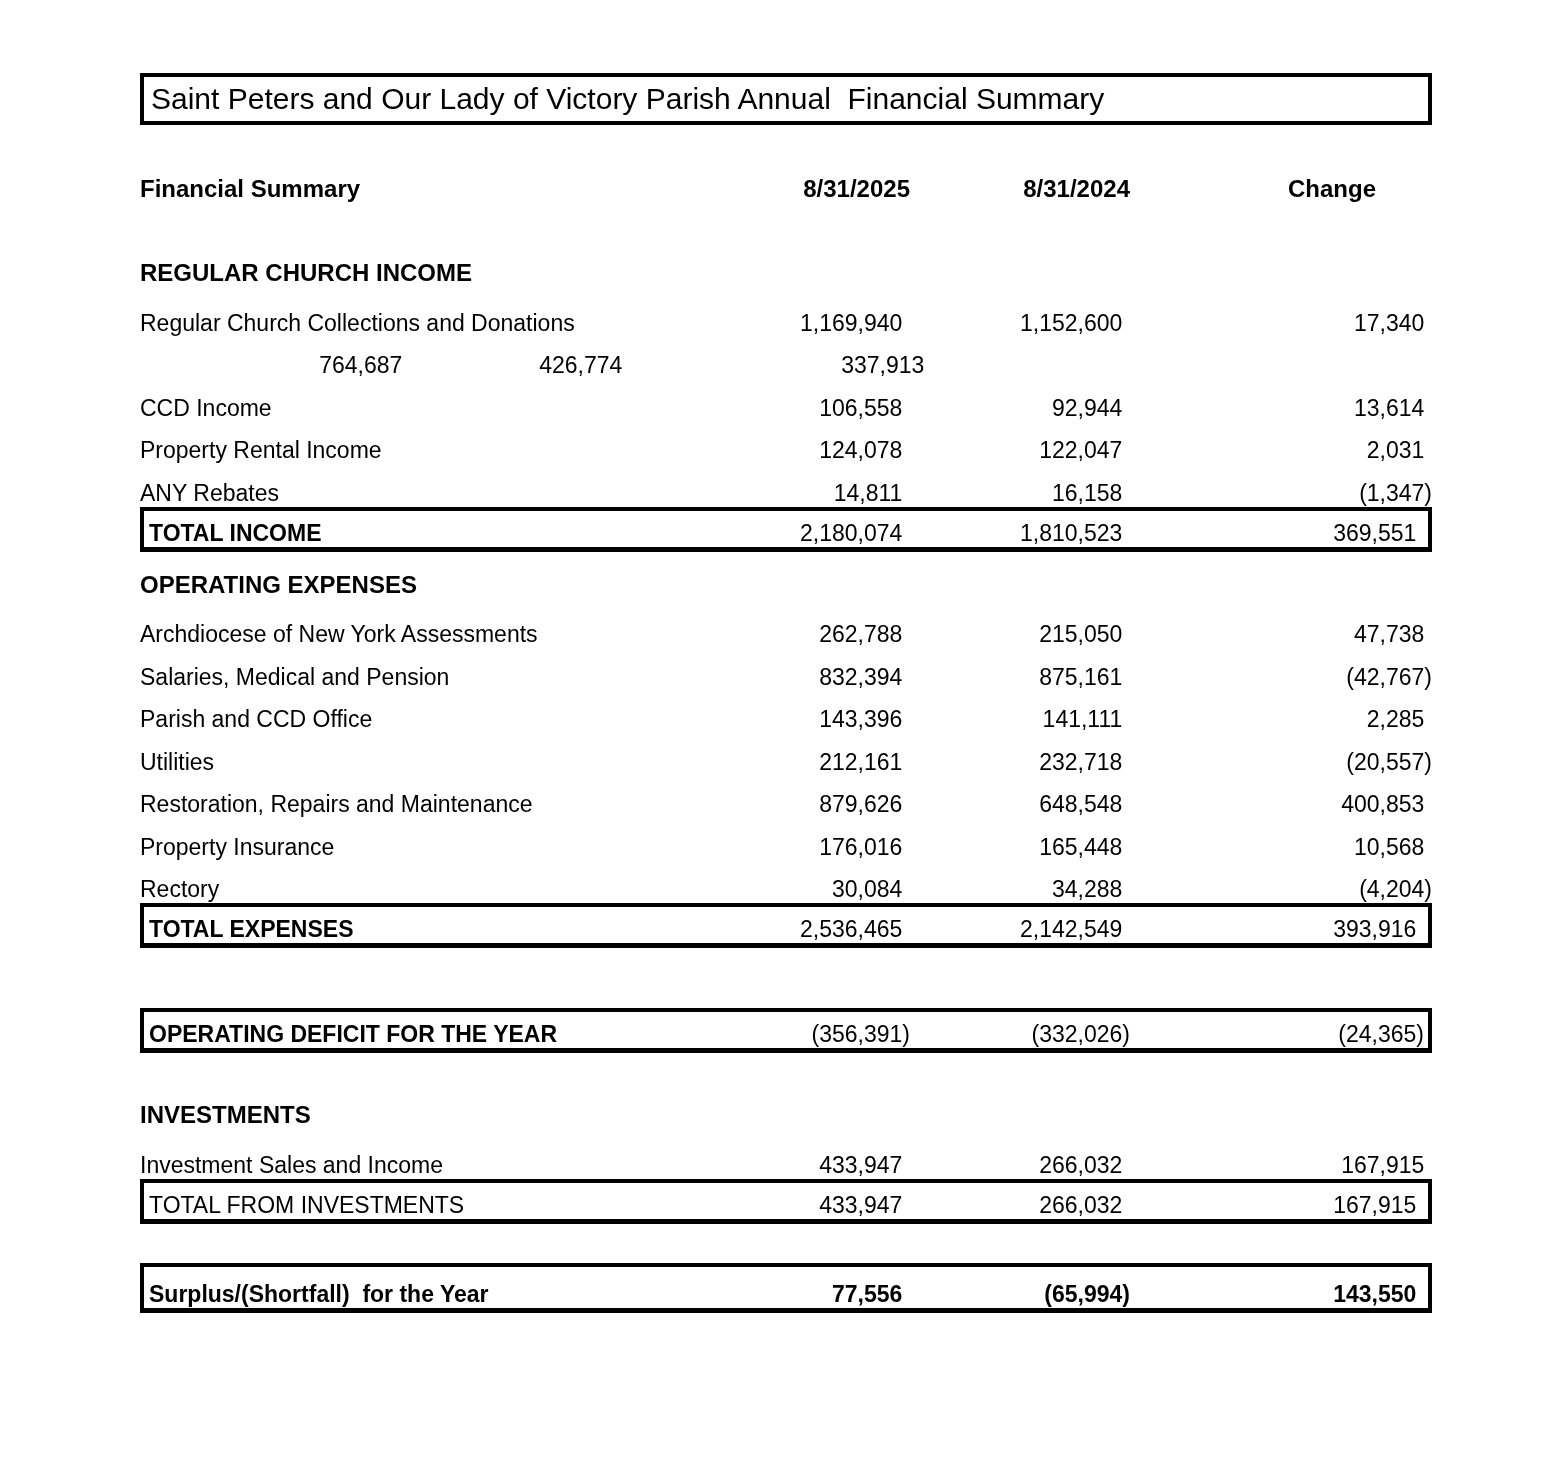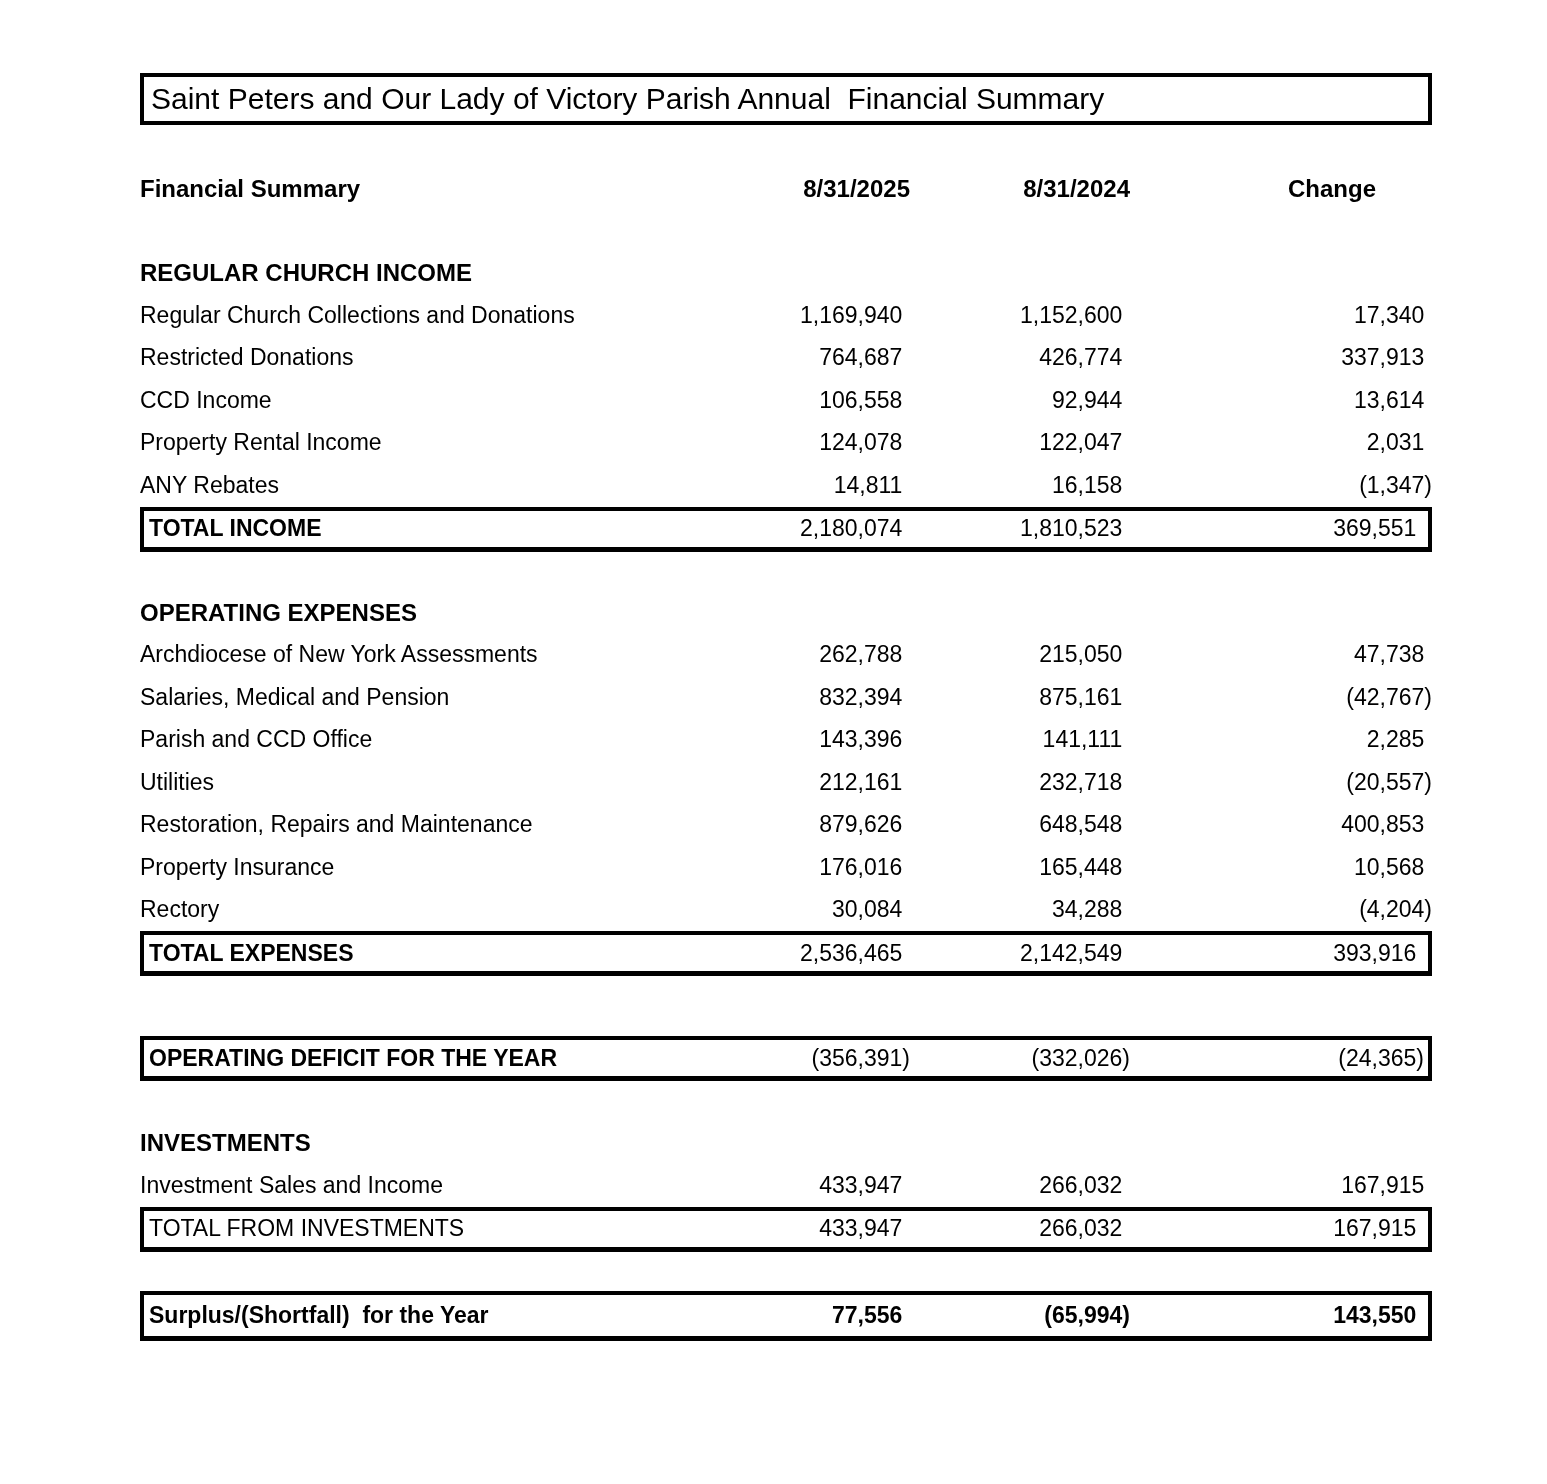--- a/index.html
+++ b/index.html
@@ -16,21 +16,21 @@
   .title-box {
     border: 4px solid #000000;
     height: 52px;
     display: flex; align-items: center;
     padding-left: 7px;
     font-size: 30px;
     font-weight: 400;
     white-space: pre;
   }
 
-  .row { display: flex; align-items: center; height: 42.5px; font-size: 23px; }
+  .row { display: flex; align-items: flex-end; height: 42.5px; font-size: 23px; }
   .cell-label { width: 500px; white-space: pre; }
   .cell-num { text-align: right; font-variant-numeric: tabular-nums; }
   .col0 { width: 270px; }
   .col1 { width: 220px; }
   .col2 { width: 302px; }
   .hp { visibility: hidden; }
 
   .header-row { margin-top: 50px; height: 28px; font-weight: 700; font-size: 24px; }
   .header-row .col2 { padding-right: 56px; }
 
@@ -40,21 +40,21 @@
     border: 4px solid #000000;
     border-bottom-width: 5px;
     height: 45px;
     padding-left: 5px;
   }
   .total-box .cell-label { width: 491px; }
   .total-box .col2 { width: 294px; }
   .bold { font-weight: 700; }
 
   .section-regular-church-income { margin-top: 57px; }
-  .section-operating-expenses    { margin-top: 48px; }
+  .section-operating-expenses    { margin-top: 20px; }
   .section-operating-deficit     { margin-top: 60px; }
   .section-investments           { margin-top: 49px; }
   .section-surplus               { margin-top: 39px; }
   .section-surplus .total-box    { height: 50px; }
 </style>
 </head>
 <body>
 
 <div class="page">
   <div class="content">
@@ -73,21 +73,20 @@
     <div id="table-body">
         <div class="section section-regular-church-income">
           <div class="section-heading">REGULAR CHURCH INCOME</div>
           <div class="row">
             <span class="cell-label">Regular Church Collections and Donations</span>
             <span class="cell-num col0"><span>1,169,940</span><span class="hp">)</span></span>
             <span class="cell-num col1"><span>1,152,600</span><span class="hp">)</span></span>
             <span class="cell-num col2"><span>17,340</span><span class="hp">)</span></span>
           </div>
           <div class="row">
-            <span class="cell-label">Restricted Donations</span>
             <span class="cell-num col0"><span>764,687</span><span class="hp">)</span></span>
             <span class="cell-num col1"><span>426,774</span><span class="hp">)</span></span>
             <span class="cell-num col2"><span>337,913</span><span class="hp">)</span></span>
           </div>
           <div class="row">
             <span class="cell-label">CCD Income</span>
             <span class="cell-num col0"><span>106,558</span><span class="hp">)</span></span>
             <span class="cell-num col1"><span>92,944</span><span class="hp">)</span></span>
             <span class="cell-num col2"><span>13,614</span><span class="hp">)</span></span>
           </div>

